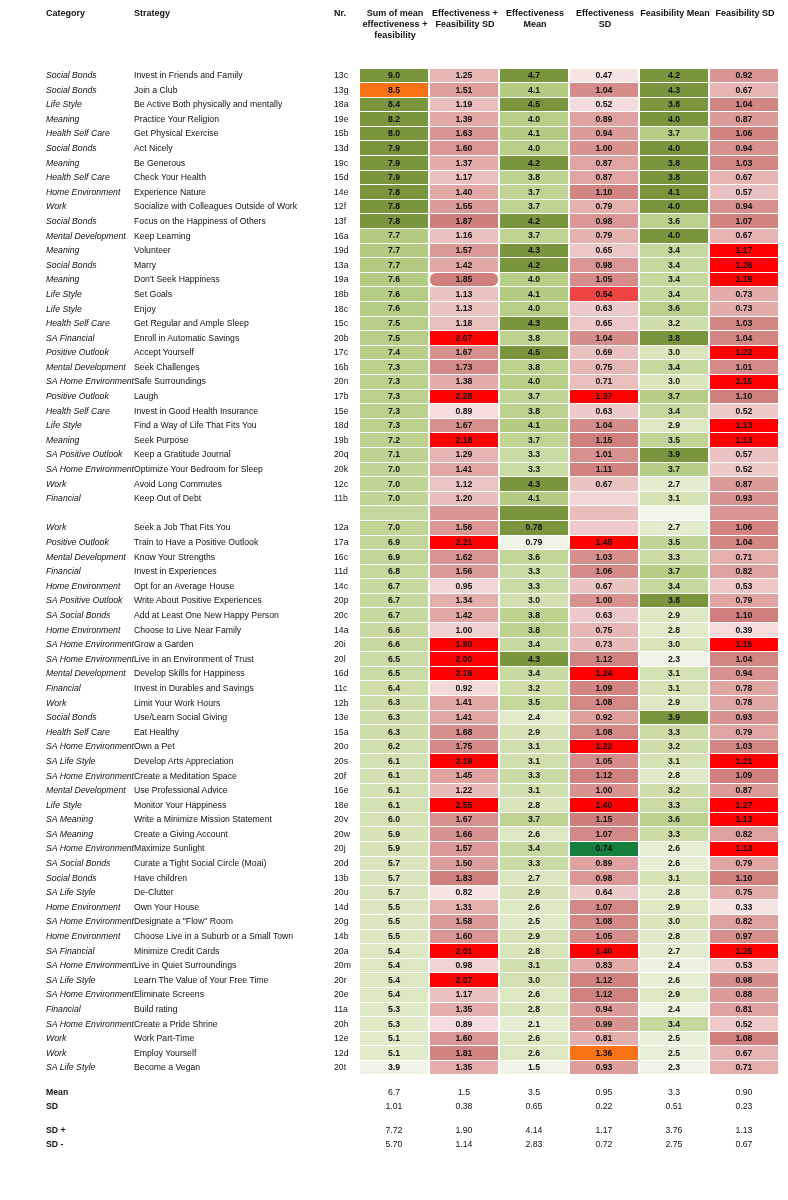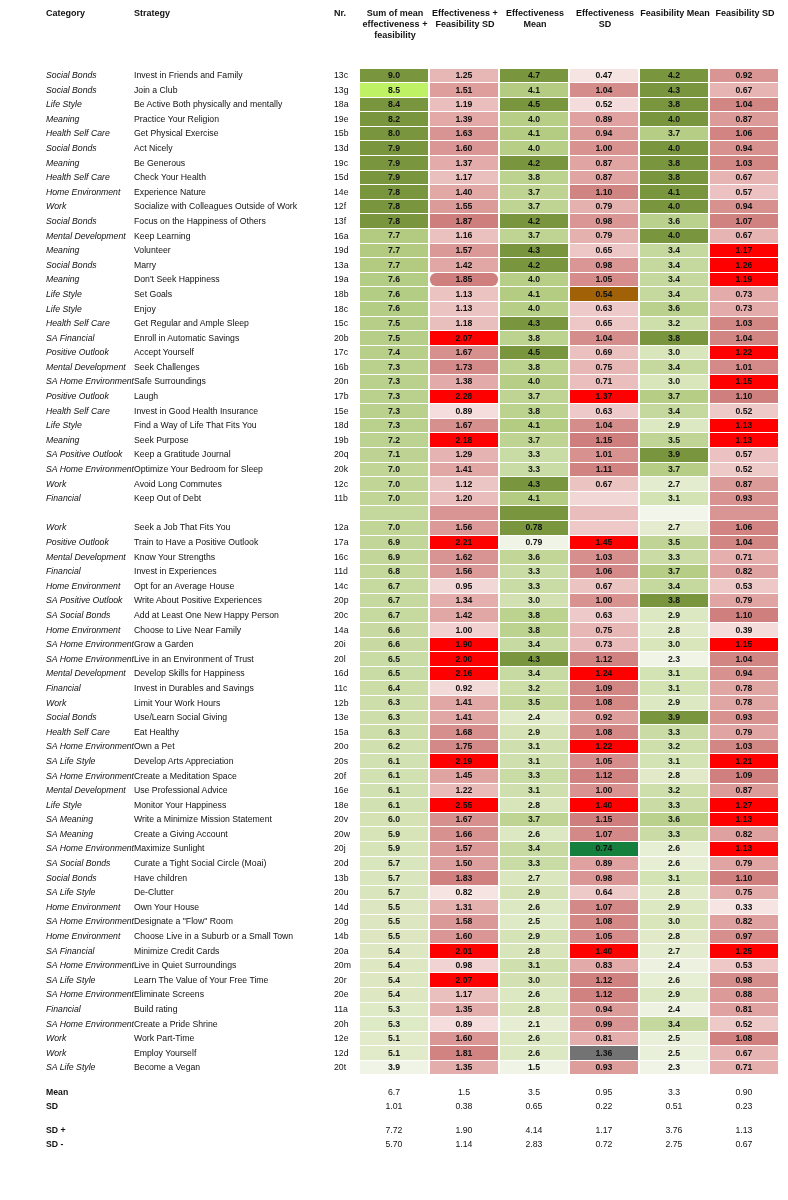--- a/index.html
+++ b/index.html
@@ -69,21 +69,21 @@
         <div class="val" style="background: rgb(231, 183, 182);">1.25</div>
         <div class="val" style="background: rgb(121, 150, 63);">4.7</div>
         <div class="val" style="background: rgb(246, 228, 227);">0.47</div>
         <div class="val" style="background: rgb(121, 150, 63);">4.2</div>
         <div class="val" style="background: rgb(217, 149, 147);">0.92</div>
       </div>
       <div class="row">
         <div class="cell cat">Social Bonds</div>
         <div class="cell strat">Join a Club</div>
         <div class="cell nr">13g</div>
-        <div class="val" style="background: #bef264;">8.5</div>
+        <div class="val" style="background: #f97316;">8.5</div>
         <div class="val" style="background: rgb(221, 158, 156);">1.51</div>
         <div class="val" style="background: rgb(179, 204, 130);">4.1</div>
         <div class="val" style="background: rgb(213, 141, 139);">1.04</div>
         <div class="val" style="background: rgb(121, 150, 63);">4.3</div>
         <div class="val" style="background: rgb(230, 180, 179);">0.67</div>
       </div>
       <div class="row">
         <div class="cell cat">Life Style</div>
         <div class="cell strat">Be Active Both physically and mentally</div>
         <div class="cell nr">18a</div>
@@ -226,21 +226,21 @@
         <div class="val" style="background: rgb(197, 216, 157);">3.4</div>
         <div class="val" style="background: rgb(255, 0, 0);">1.19</div>
       </div>
       <div class="row">
         <div class="cell cat">Life Style</div>
         <div class="cell strat">Set Goals</div>
         <div class="cell nr">18b</div>
         <div class="val" style="background: rgb(180, 205, 132);">7.6</div>
         <div class="val" style="background: rgb(235, 196, 194);">1.13</div>
         <div class="val" style="background: rgb(179, 204, 130);">4.1</div>
-        <div class="val" style="background: #a16207;">0.54</div>
+        <div class="val" style="background: #ef4444;">0.54</div>
         <div class="val" style="background: rgb(197, 216, 157);">3.4</div>
         <div class="val" style="background: rgb(227, 172, 170);">0.73</div>
       </div>
       <div class="row">
         <div class="cell cat">Life Style</div>
         <div class="cell strat">Enjoy</div>
         <div class="cell nr">18c</div>
         <div class="val" style="background: rgb(180, 205, 132);">7.6</div>
         <div class="val" style="background: rgb(235, 196, 194);">1.13</div>
         <div class="val" style="background: rgb(182, 206, 134);">4.0</div>
@@ -798,21 +798,21 @@
         <div class="val" style="background: rgb(233, 240, 218);">2.5</div>
         <div class="val" style="background: rgb(208, 129, 127);">1.08</div>
       </div>
       <div class="row">
         <div class="cell cat">Work</div>
         <div class="cell strat">Employ Yourself</div>
         <div class="cell nr">12d</div>
         <div class="val" style="background: rgb(225, 235, 202);">5.1</div>
         <div class="val" style="background: rgb(209, 131, 129);">1.81</div>
         <div class="val" style="background: rgb(220, 232, 193);">2.6</div>
-        <div class="val" style="background: #737373;">1.36</div>
+        <div class="val" style="background: #f97316;">1.36</div>
         <div class="val" style="background: rgb(233, 240, 218);">2.5</div>
         <div class="val" style="background: rgb(230, 180, 179);">0.67</div>
       </div>
       <div class="row">
         <div class="cell cat">SA Life Style</div>
         <div class="cell strat">Become a Vegan</div>
         <div class="cell nr">20t</div>
         <div class="val" style="background: rgb(240, 244, 230);">3.9</div>
         <div class="val" style="background: rgb(227, 173, 171);">1.35</div>
         <div class="val" style="background: rgb(240, 244, 230);">1.5</div>

